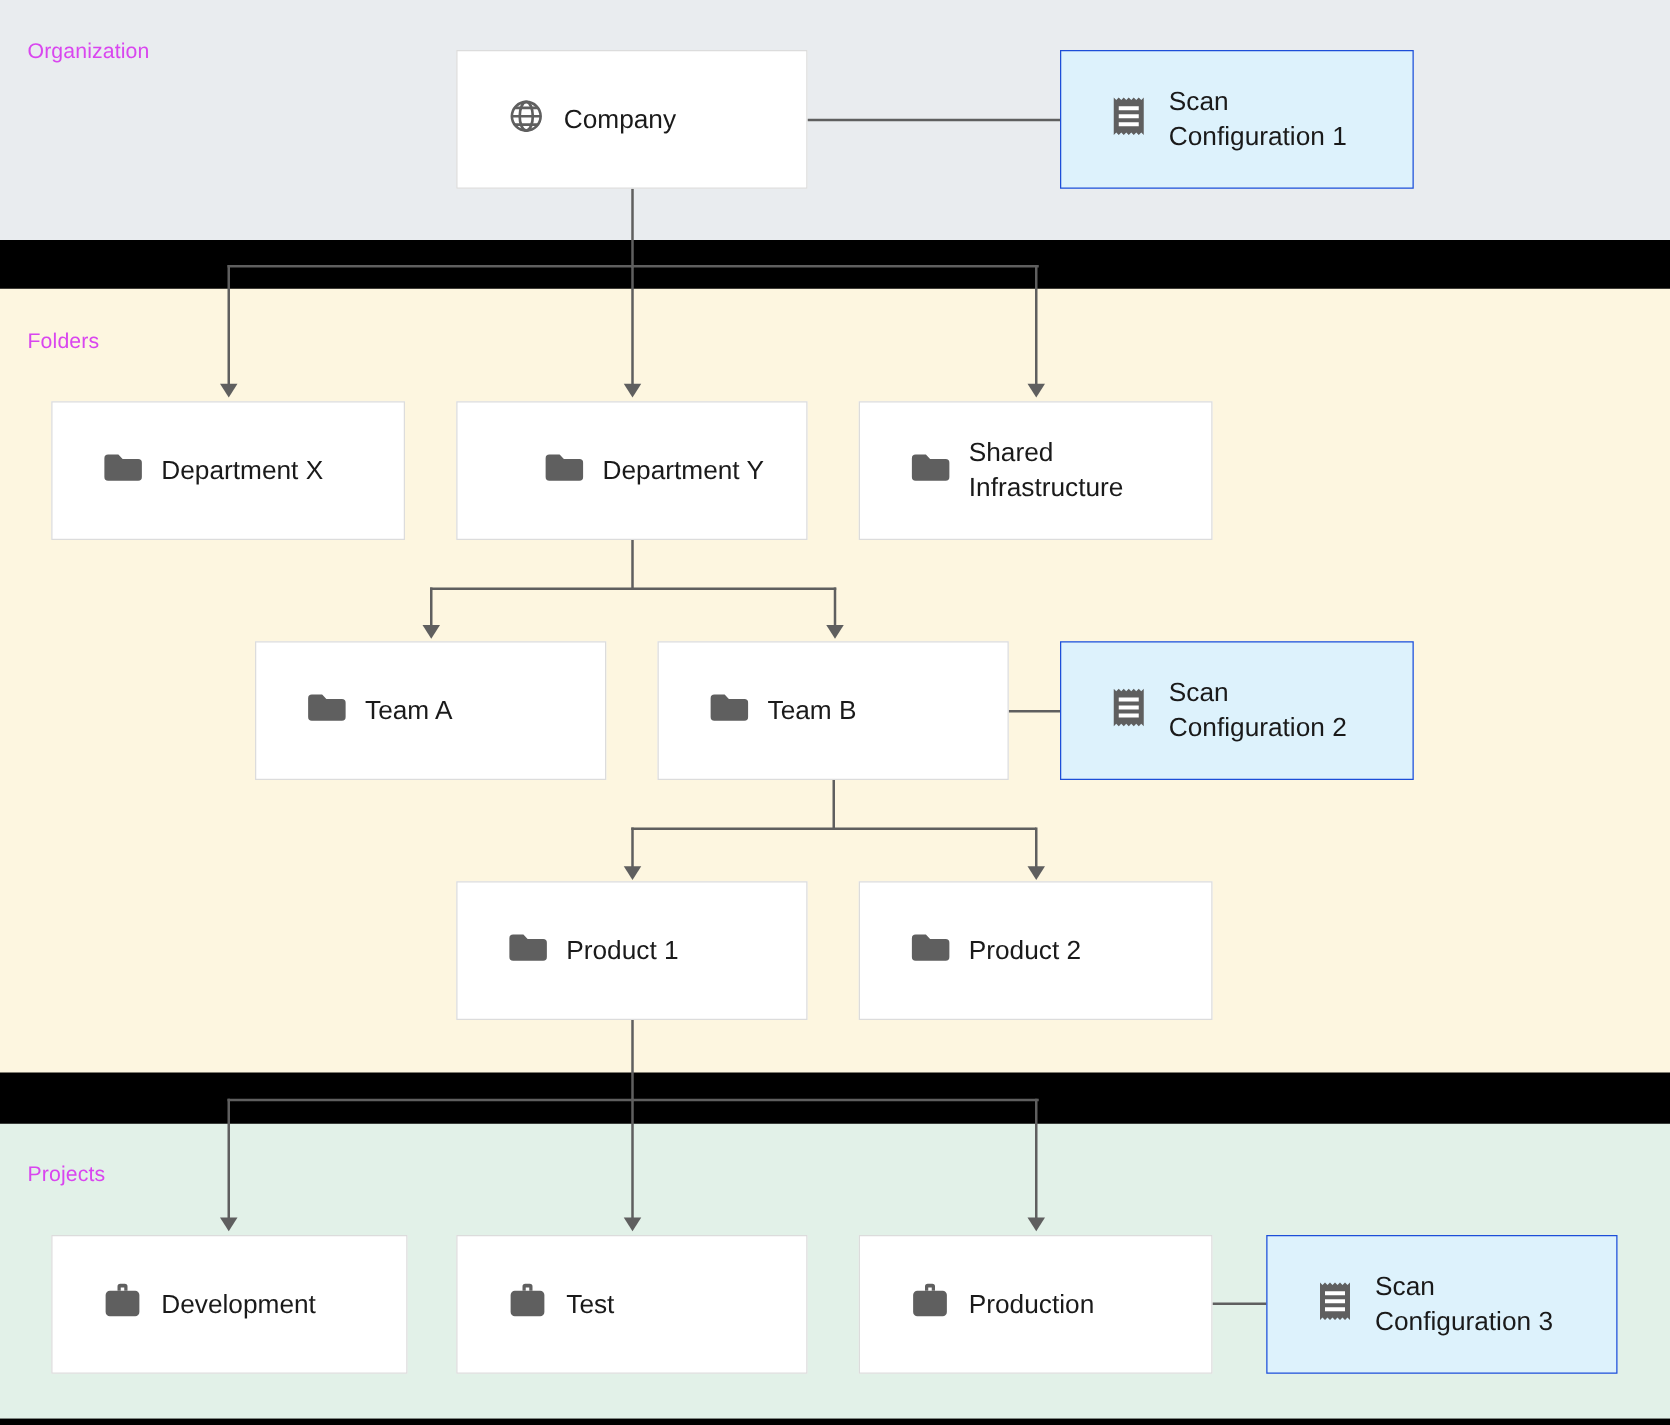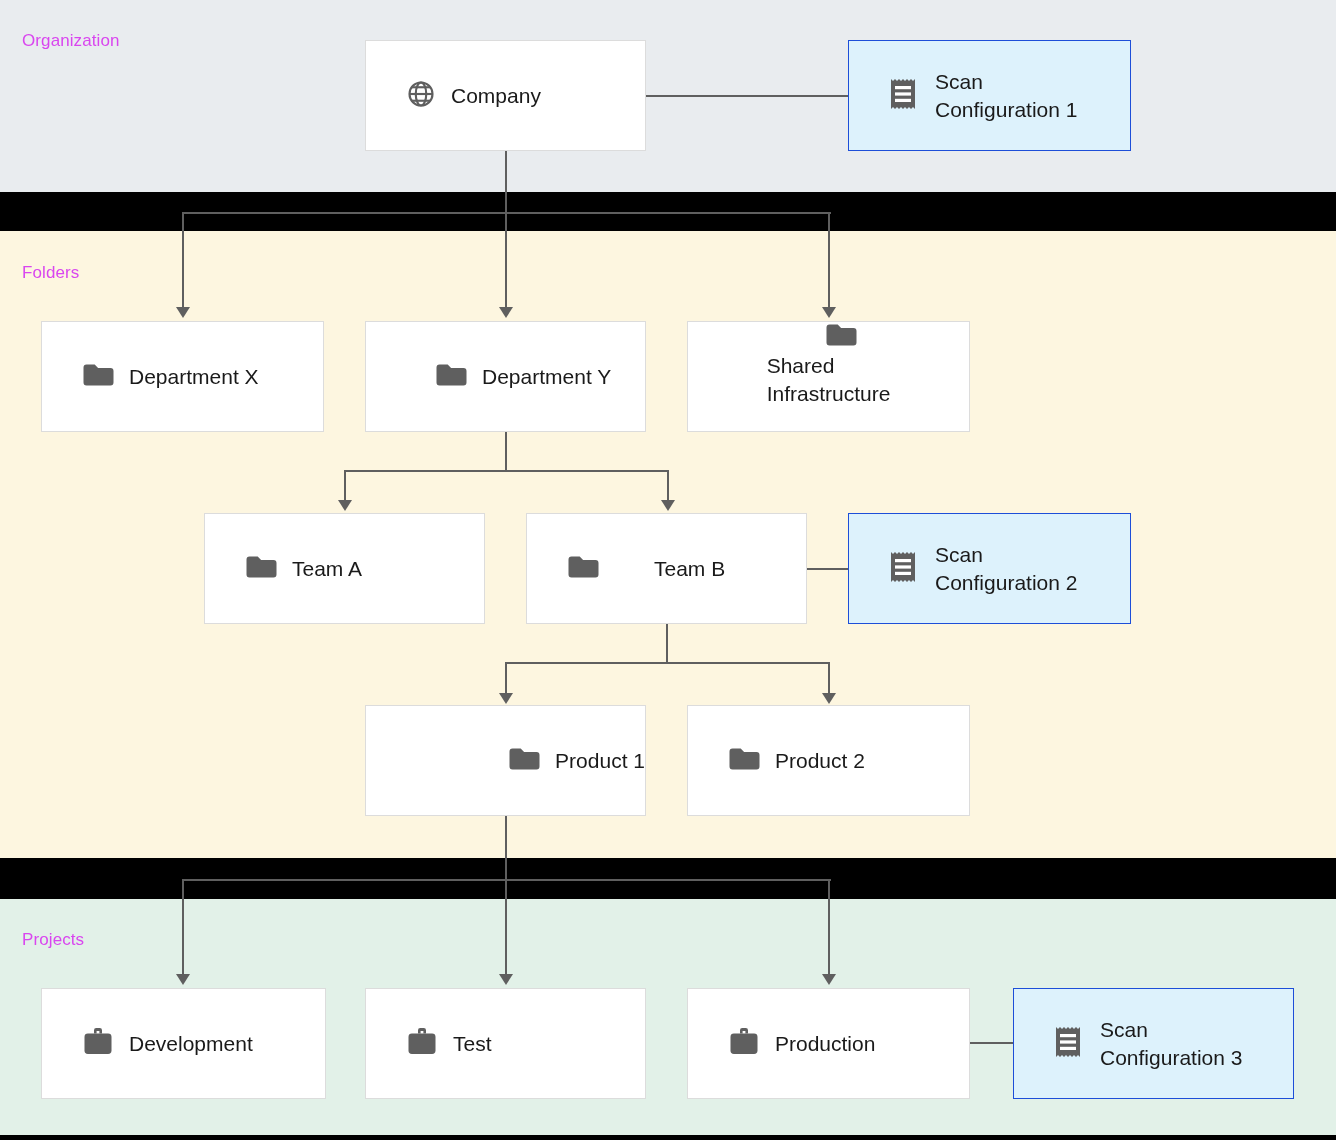--- a/index.html
+++ b/index.html
@@ -184,40 +184,40 @@
 
   <div class="node" style="left:365px; top:321px; width:281px; height:111px;padding-left:29px;">
     <span class="node-icon">
       <svg width="32" height="26" viewBox="0 0 32 26">
         <path fill="#5f5f5f" d="M1.5,5.5 a3,3 0 0 1 3,-3 h8.2 l3.4,3.6 h12.4 a3,3 0 0 1 3,3 v11.4 a3,3 0 0 1 -3,3 h-24 a3,3 0 0 1 -3,-3 Z"></path>
       </svg>
     </span>
     <span class="node-label">Department Y</span>
   </div>
 
-  <div class="node" style="left:687px; top:321px; width:283px; height:111px;flex-direction:column;">
+  <div class="node" style="left:687px; top:321px; width:283px; height:111px;">
     <span class="node-icon">
       <svg width="32" height="26" viewBox="0 0 32 26">
         <path fill="#5f5f5f" d="M1.5,5.5 a3,3 0 0 1 3,-3 h8.2 l3.4,3.6 h12.4 a3,3 0 0 1 3,3 v11.4 a3,3 0 0 1 -3,3 h-24 a3,3 0 0 1 -3,-3 Z"></path>
       </svg>
     </span>
     <span class="node-label">Shared
 Infrastructure</span>
   </div>
 
   <div class="node" style="left:204px; top:513px; width:281px; height:111px;">
     <span class="node-icon">
       <svg width="32" height="26" viewBox="0 0 32 26">
         <path fill="#5f5f5f" d="M1.5,5.5 a3,3 0 0 1 3,-3 h8.2 l3.4,3.6 h12.4 a3,3 0 0 1 3,3 v11.4 a3,3 0 0 1 -3,3 h-24 a3,3 0 0 1 -3,-3 Z"></path>
       </svg>
     </span>
     <span class="node-label">Team A</span>
   </div>
 
-  <div class="node" style="left:526px; top:513px; width:281px; height:111px;gap:40px;">
+  <div class="node" style="left:526px; top:513px; width:281px; height:111px;">
     <span class="node-icon">
       <svg width="32" height="26" viewBox="0 0 32 26">
         <path fill="#5f5f5f" d="M1.5,5.5 a3,3 0 0 1 3,-3 h8.2 l3.4,3.6 h12.4 a3,3 0 0 1 3,3 v11.4 a3,3 0 0 1 -3,3 h-24 a3,3 0 0 1 -3,-3 Z"></path>
       </svg>
     </span>
     <span class="node-label">Team B</span>
   </div>
 
   <div class="node scan" style="left:848px; top:513px; width:283px; height:111px;">
     <span class="node-icon">
@@ -226,21 +226,21 @@
           L28,32 L26,30 L24,32 L22,30 L20,32 L18,30 L16,32 L14,30 L12,32 L10,30 L8,32 L6,30 L4,32 Z"></path>
         <rect x="8" y="9" width="16" height="3.2" fill="#ffffff"></rect>
         <rect x="8" y="15.4" width="16" height="3.2" fill="#ffffff"></rect>
         <rect x="8" y="21.8" width="16" height="3.2" fill="#ffffff"></rect>
       </svg>
     </span>
     <span class="node-label">Scan
 Configuration 2</span>
   </div>
 
-  <div class="node" style="left:365px; top:705px; width:281px; height:111px;justify-content:flex-end;">
+  <div class="node" style="left:365px; top:705px; width:281px; height:111px;">
     <span class="node-icon">
       <svg width="32" height="26" viewBox="0 0 32 26">
         <path fill="#5f5f5f" d="M1.5,5.5 a3,3 0 0 1 3,-3 h8.2 l3.4,3.6 h12.4 a3,3 0 0 1 3,3 v11.4 a3,3 0 0 1 -3,3 h-24 a3,3 0 0 1 -3,-3 Z"></path>
       </svg>
     </span>
     <span class="node-label">Product 1</span>
   </div>
 
   <div class="node" style="left:687px; top:705px; width:283px; height:111px;">
     <span class="node-icon">

